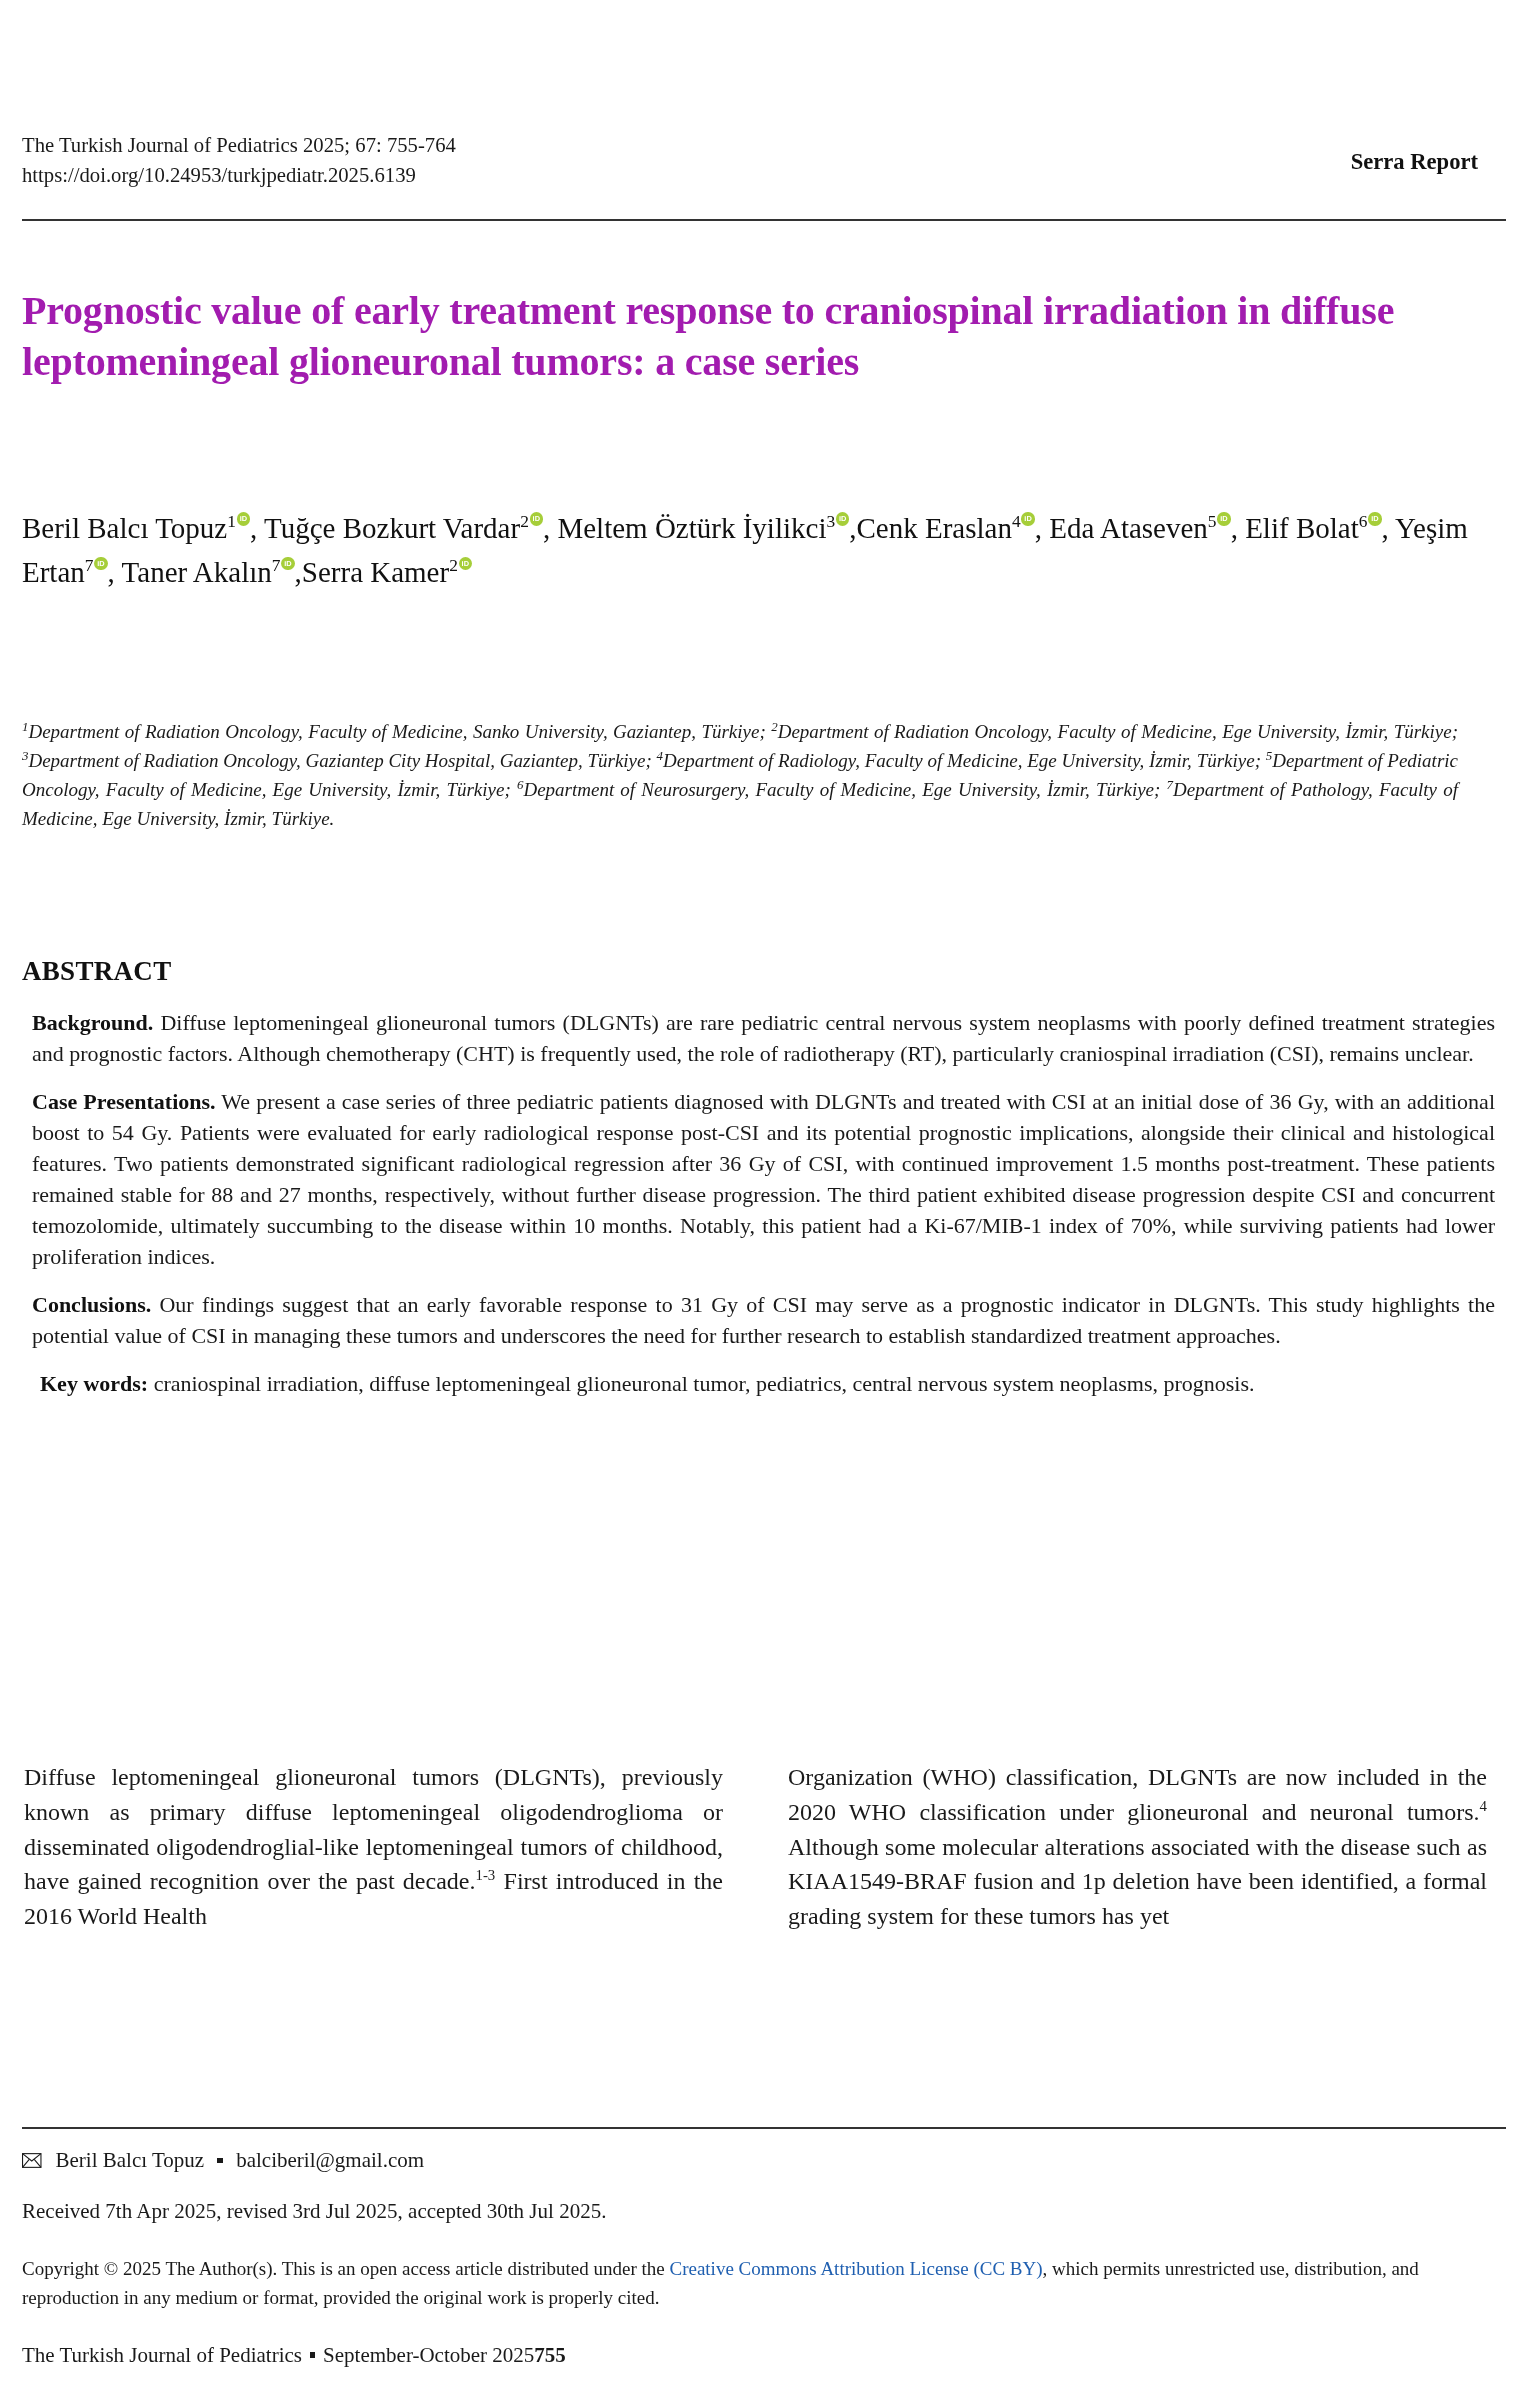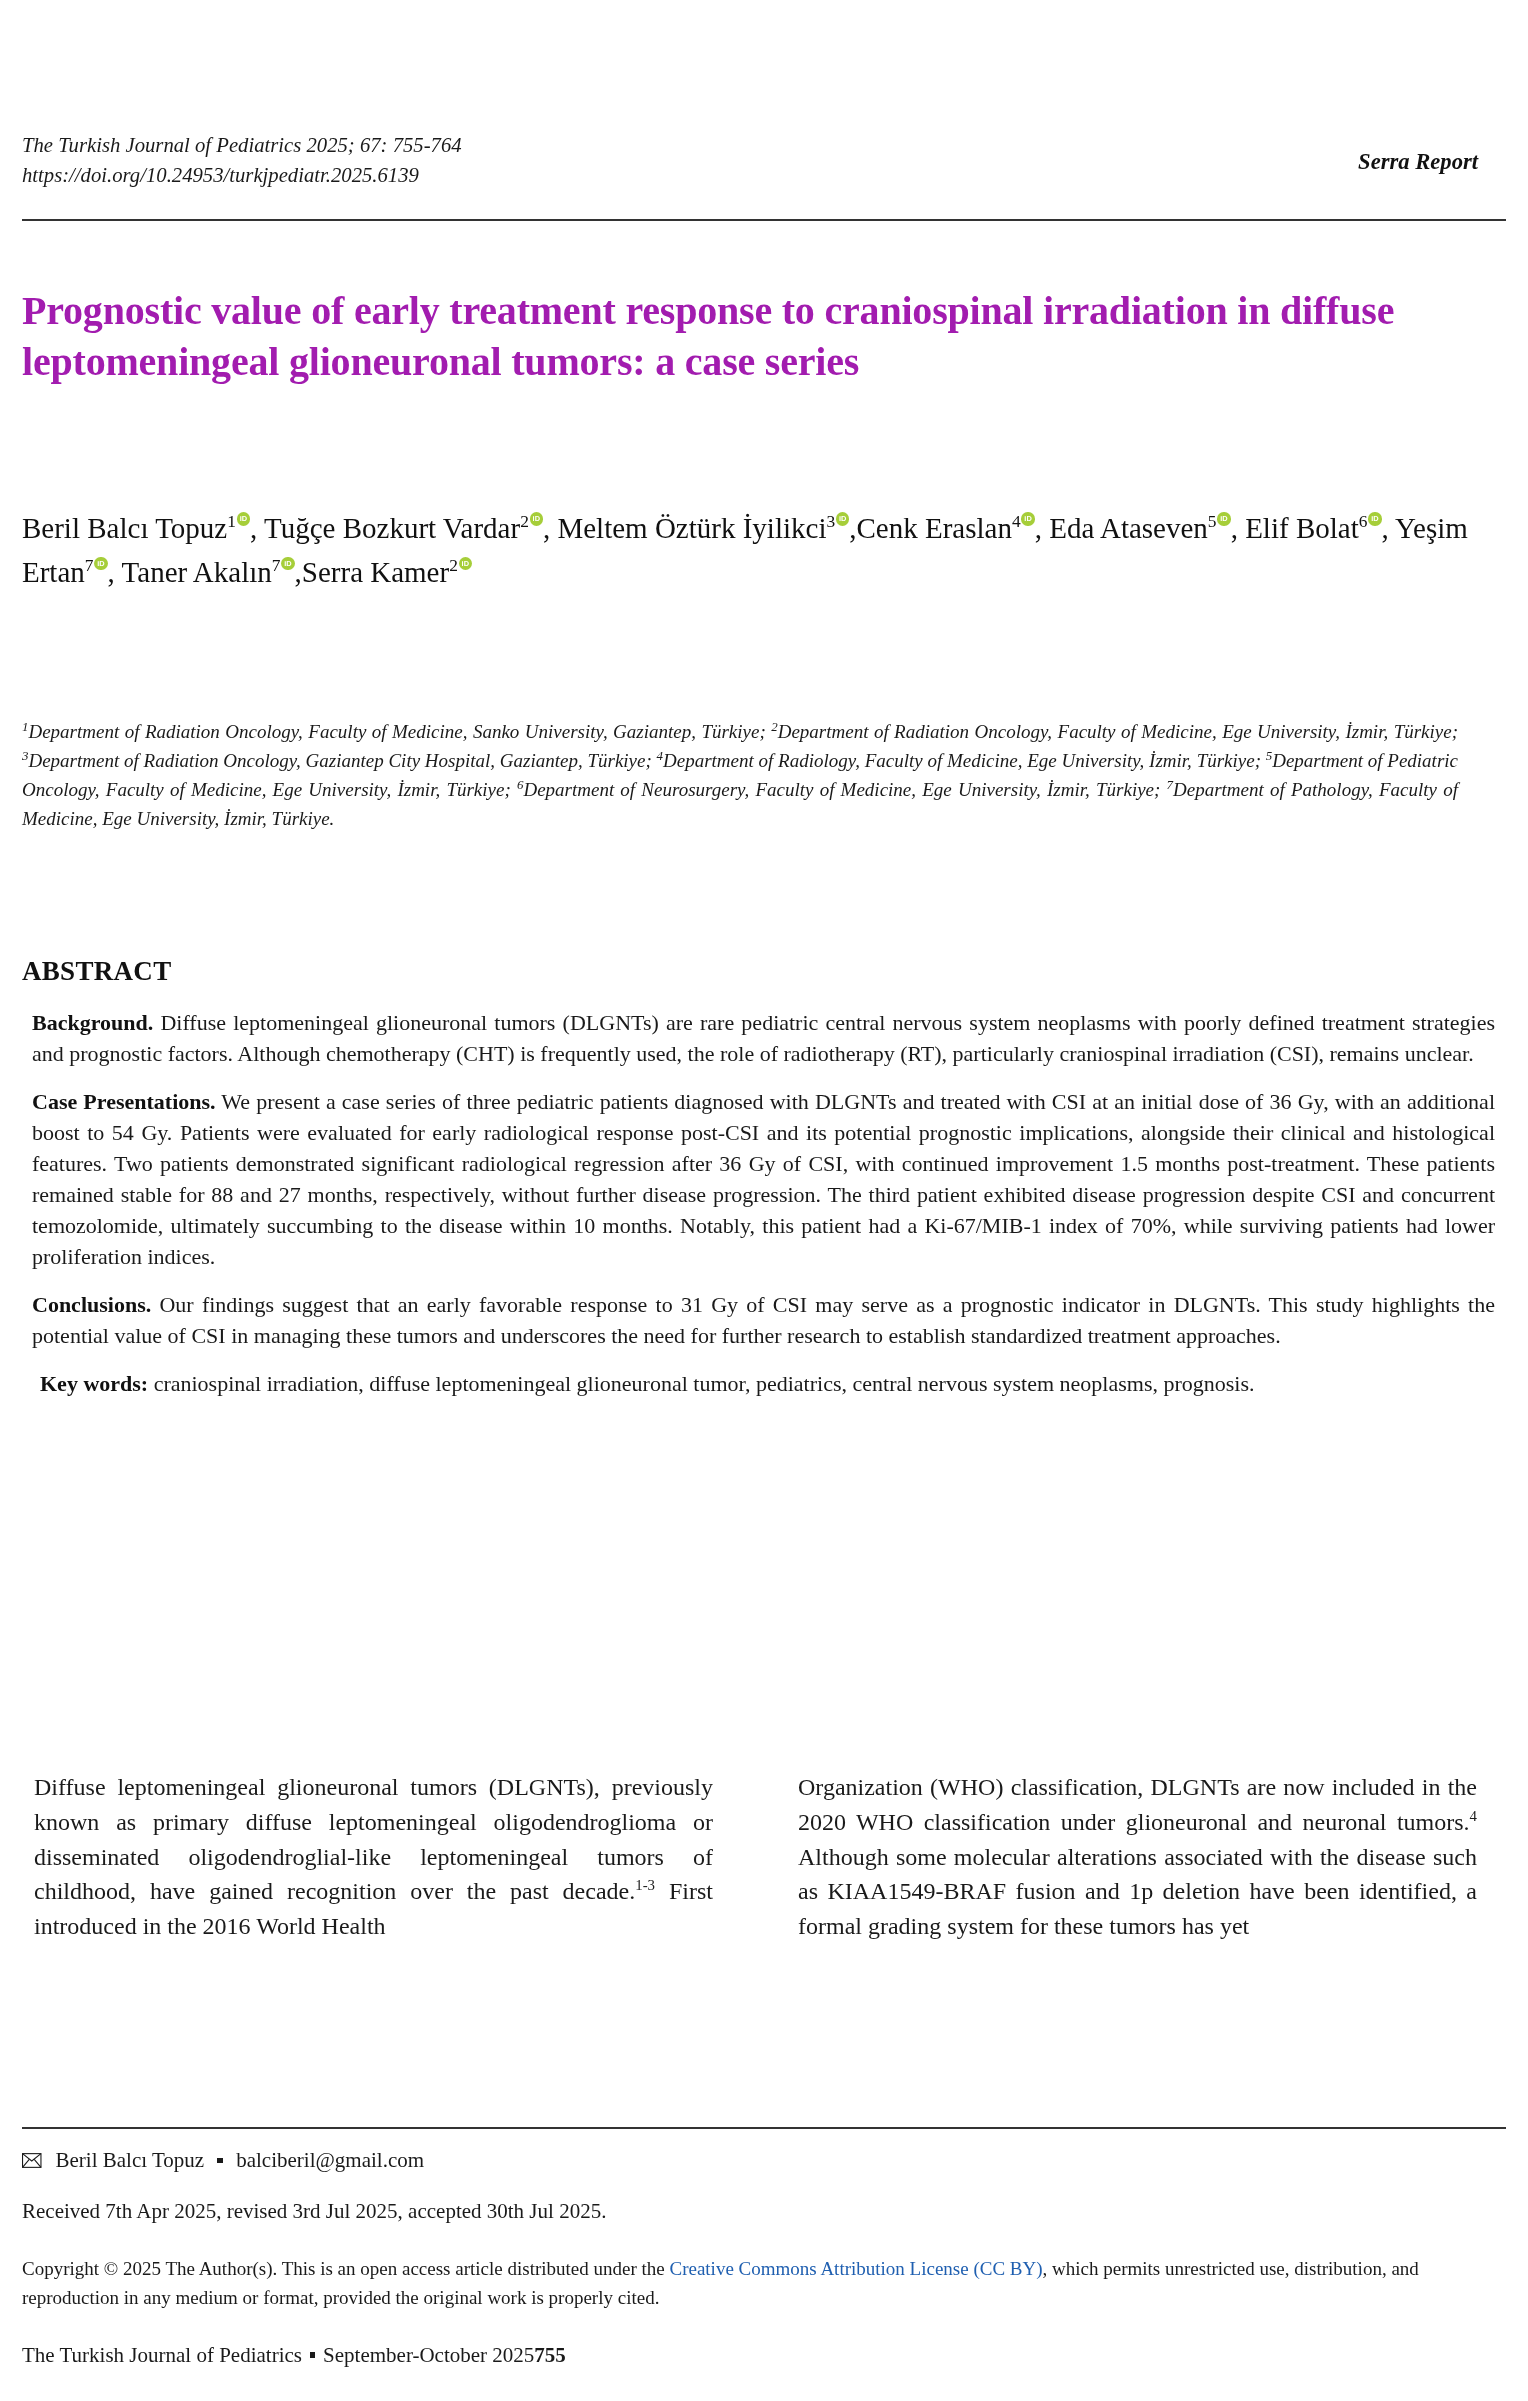--- a/index.html
+++ b/index.html
@@ -26,21 +26,20 @@
 
   
   .masthead {
     position: absolute;
     left: 22px;
     top: 130px;
     width: 1484px;
     display: flex;
     justify-content: space-between;
     align-items: flex-start;
-    font-style: italic;
   }
   .masthead-left {
     font-size: 20.7px;
     line-height: 1.45;
     color: #1a1a1a;
   }
   .masthead-left div { white-space: nowrap; }
   .masthead-right {
     font-size: 22.6px;
     font-weight: bold;
@@ -166,21 +165,21 @@
     display: flex;
     gap: 61px;
   }
   .col {
     flex: 1 1 0;
     font-size: 24px;
     line-height: 1.45;
     text-align: justify;
     color: #1a1a1a;
   }
-  .col p { margin: 12px; text-align: justify; }
+  .col p { margin: 2px; text-align: justify; }
   .col sup {
     font-size: 0.62em;
     vertical-align: super;
     line-height: 0;
   }
 
   
   .rule-foot {
     position: absolute;
     left: 22px;

